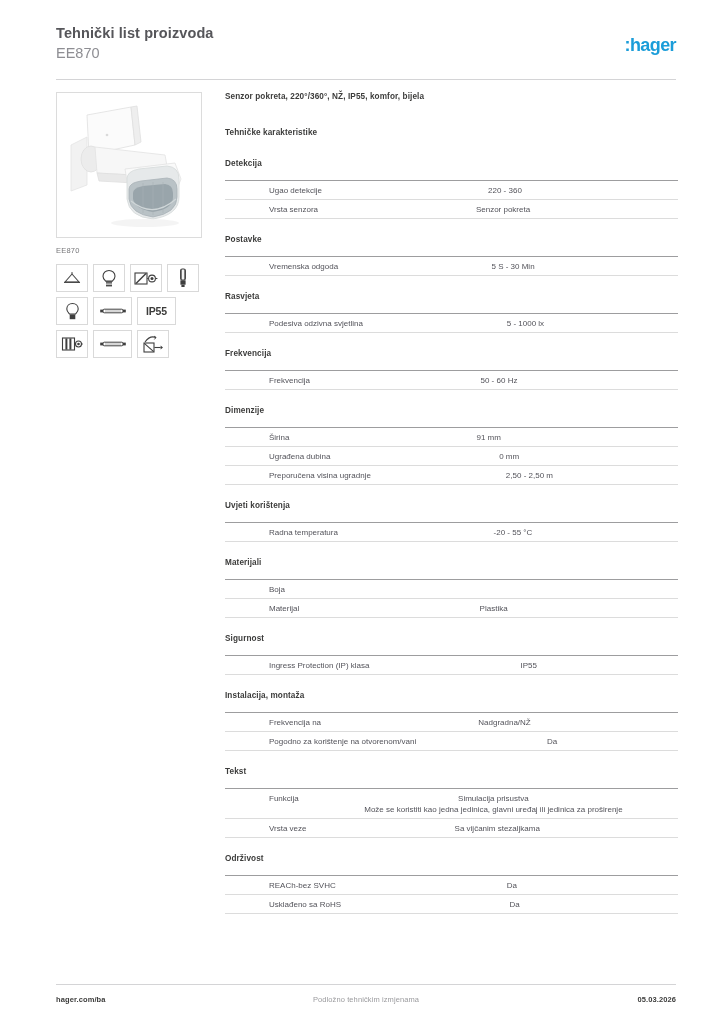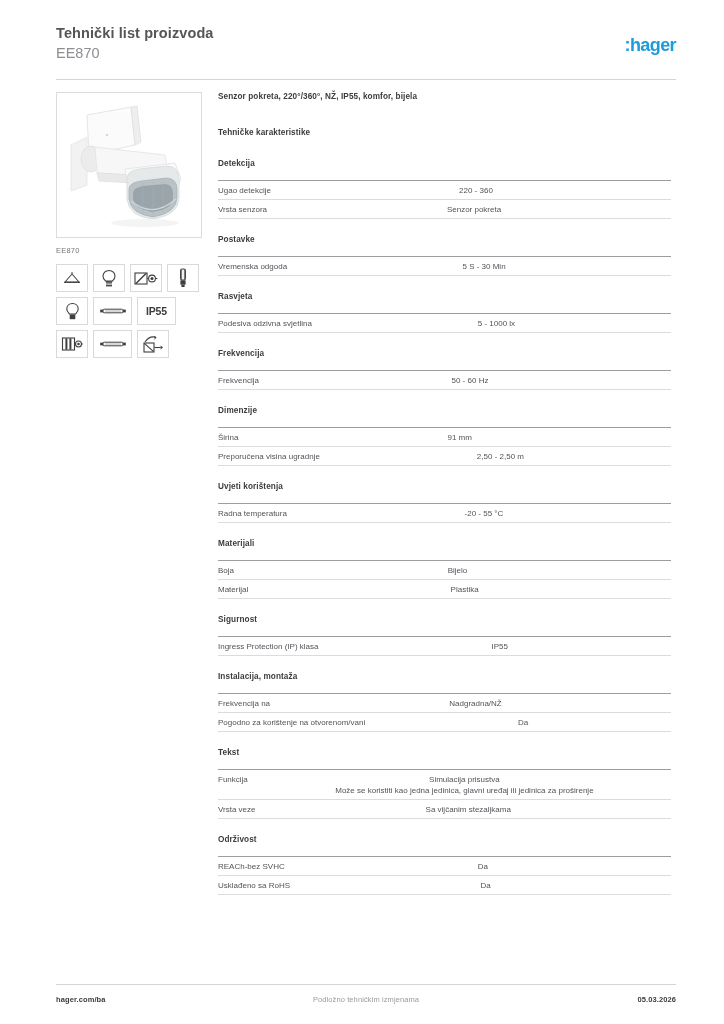--- a/index.html
+++ b/index.html
@@ -120,21 +120,21 @@
   .ip-text {
     font-size: 10.5px;
     font-weight: bold;
     color: #3c3c3b;
     letter-spacing: -0.2px;
   }
 
   
   .spec-col {
     position: absolute;
-    left: 218px;
+    left: 225px;
     top: 92px;
     width: 453px;
   }
   .product-desc {
     font-size: 8.2px;
     font-weight: bold;
     color: #3c3c3b;
     letter-spacing: 0.1px;
     margin-bottom: 27px;
   }
@@ -166,20 +166,21 @@
     border-bottom: 1px solid #dcdcdc;
     padding: 4px 0 3px 0;
     font-size: 8px;
     color: #53535a;
     line-height: 11px;
   }
   .spec-label {
     flex: 0 0 auto;
     padding-right: 10px;
     white-space: nowrap;
+    margin-left: 44px;
   }
   .spec-value {
     flex: 1 1 auto;
     text-align: center;
     color: #53535a;
   }
   .spec-value .vline { display: block; }
 
   
   .footer-rule {
@@ -411,42 +412,45 @@
         </div>
         <div class="section">
           <div class="section-title">Dimenzije</div>
           <div class="spec-row">
             <div class="spec-label">Širina</div>
             <div class="spec-value">
               <span class="vline">91 mm</span>
             </div>
           </div>
           <div class="spec-row">
+            <div class="spec-label">Ugrađena dubina</div>
+            <div class="spec-value">
+              <span class="vline">0 mm</span>
+            </div>
+          </div>
+          <div class="spec-row">
             <div class="spec-label">Preporučena visina ugradnje</div>
             <div class="spec-value">
               <span class="vline">2,50 - 2,50 m</span>
             </div>
           </div>
         </div>
         <div class="section">
           <div class="section-title">Uvjeti korištenja</div>
           <div class="spec-row">
             <div class="spec-label">Radna temperatura</div>
             <div class="spec-value">
               <span class="vline">-20 - 55 °C</span>
             </div>
           </div>
         </div>
         <div class="section">
           <div class="section-title">Materijali</div>
           <div class="spec-row">
             <div class="spec-label">Boja</div>
-            <div class="spec-value">
-              <span class="vline">Bijelo</span>
-            </div>
           </div>
           <div class="spec-row">
             <div class="spec-label">Materijal</div>
             <div class="spec-value">
               <span class="vline">Plastika</span>
             </div>
           </div>
         </div>
         <div class="section">
           <div class="section-title">Sigurnost</div>

